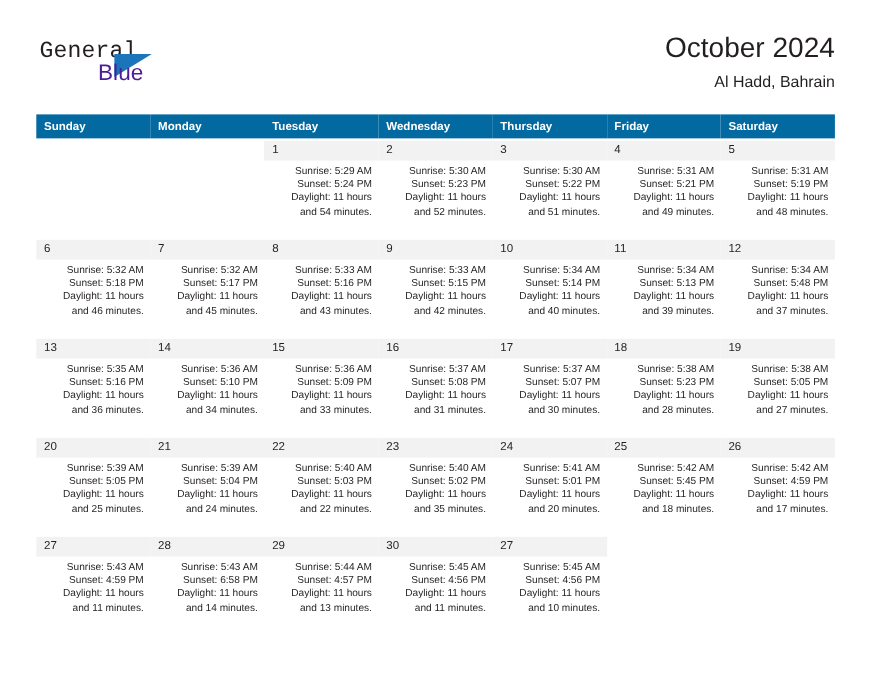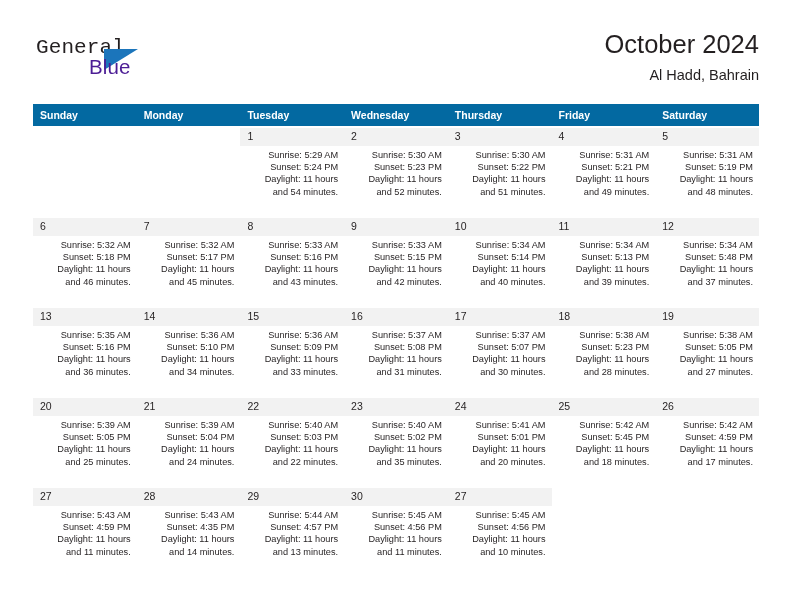--- a/index.html
+++ b/index.html
@@ -545,21 +545,21 @@
               </div>
             </div>
           </td>
           <td>
             <div class="cell-inner cell-shaded">
               <div class="daynum-band">
                 <div class="daynum">28</div>
               </div>
               <div class="lines">
                 <div class="line">Sunrise: 5:43 AM</div>
-                <div class="line">Sunset: 4:35 PM</div>
+                <div class="line">Sunset: 6:58 PM</div>
                 <div class="line">Daylight: 11 hours</div>
                 <div class="line">and 14 minutes.</div>
               </div>
             </div>
           </td>
           <td>
             <div class="cell-inner cell-shaded">
               <div class="daynum-band">
                 <div class="daynum">29</div>
               </div>

